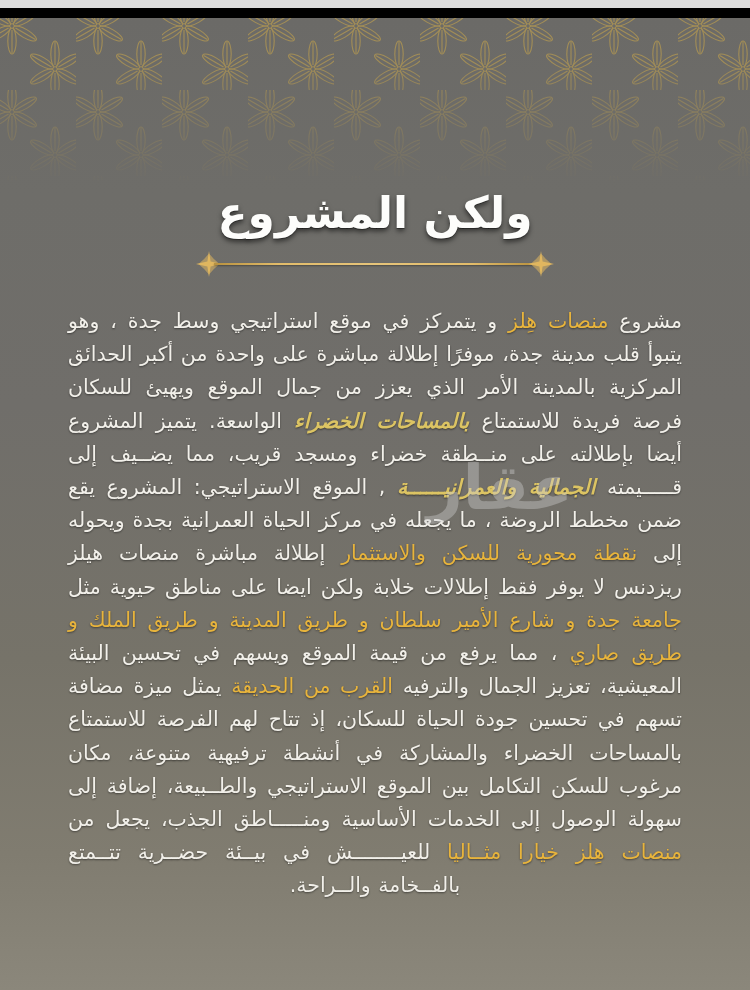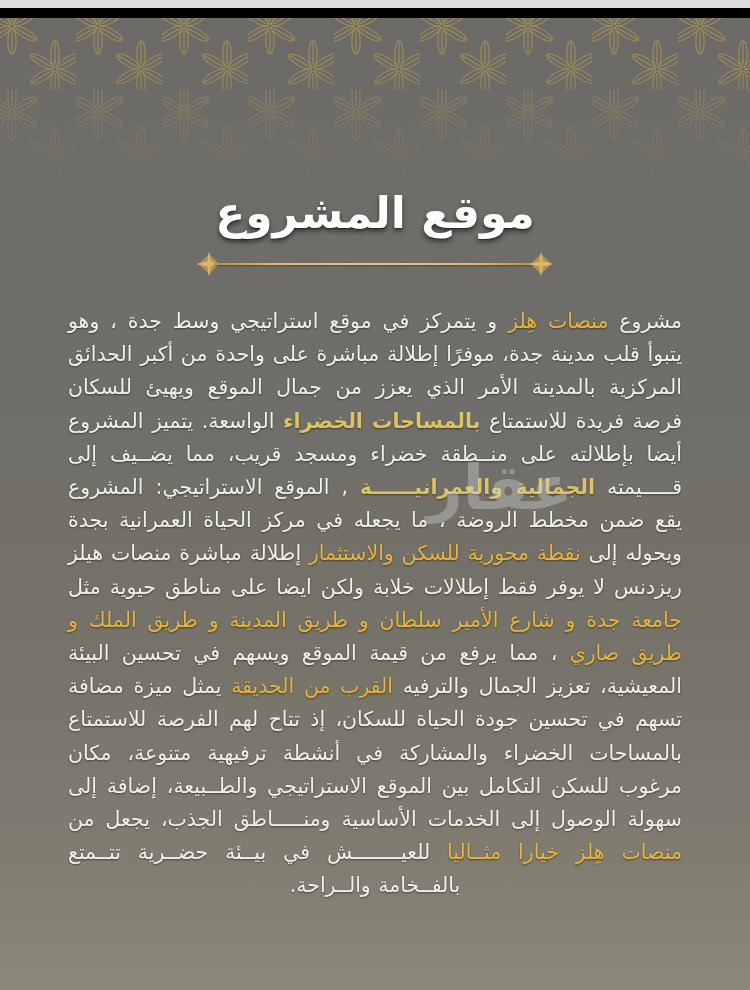--- a/index.html
+++ b/index.html
@@ -123,21 +123,21 @@
     color: #f2f0ea;
     font-family: "DejaVu Sans", "Liberation Sans", sans-serif;
     font-size: 20.5px;
     line-height: 33.2px;
     font-weight: 500;
     text-shadow: 0 1px 2px rgba(0,0,0,.45);
     word-spacing: 1px;
   }
 
   .hl { color: #e8b43c; font-weight: 400; }
-  .hl-2 { color: #dcc463; font-weight: 600; }
+  .hl-2 { color: #dcc463; font-weight: 600; font-style: italic; }
 
   
   .watermark {
     position: absolute;
     top: 438px;
     left: 395px;
     width: 210px;
     height: 92px;
     opacity: .40;
     pointer-events: none;
@@ -206,21 +206,21 @@
         </g>
         <pattern id="floral-pat" x="0" y="0" width="86" height="86" patternUnits="userSpaceOnUse">
           <use href="#petal-set" x="22" y="22"></use>
           <use href="#petal-set" x="65" y="65"></use>
         </pattern>
       </defs>
       <rect x="0" y="0" width="780" height="180" fill="url(#floral-pat)"></rect>
     </svg>
 
     <div class="title-wrap">
-      <div class="page-title">موقع المشروع</div>
+      <div class="page-title">ولكن المشروع</div>
 
       <div class="divider">
         <svg class="star left" viewBox="0 0 26 26" aria-hidden="true">
           <g fill="#e0b75f">
             <polygon points="13,0 14.6,10.6 26,13 14.6,15.4 13,26 11.4,15.4 0,13 11.4,10.6"></polygon>
             <polygon points="13,2.5 17.9,8.1 23.5,13 17.9,17.9 13,23.5 8.1,17.9 2.5,13 8.1,8.1" opacity=".55"></polygon>
           </g>
         </svg>
         <div class="rule"></div>
         <svg class="star right" viewBox="0 0 26 26" aria-hidden="true">

